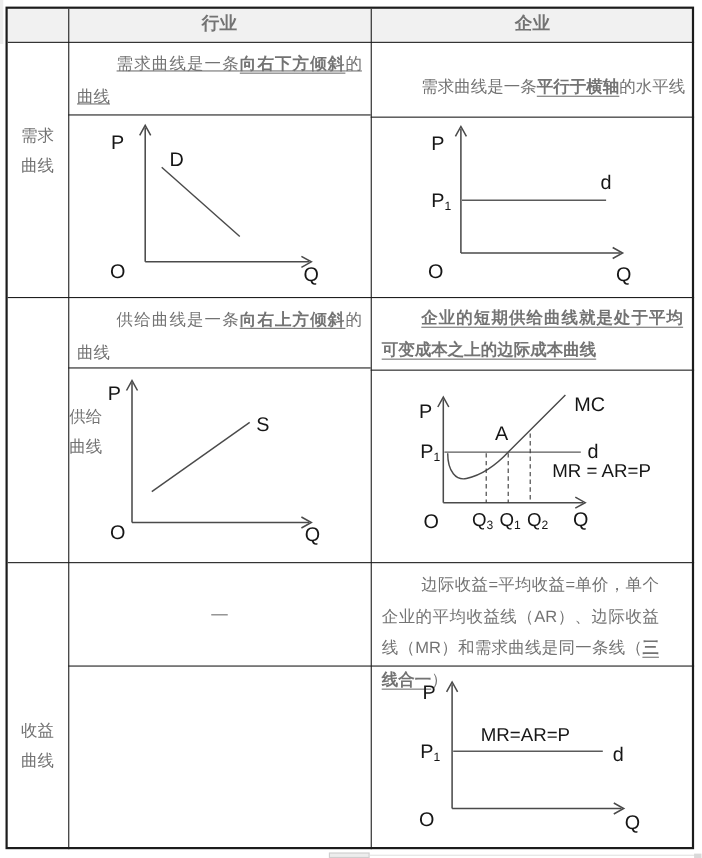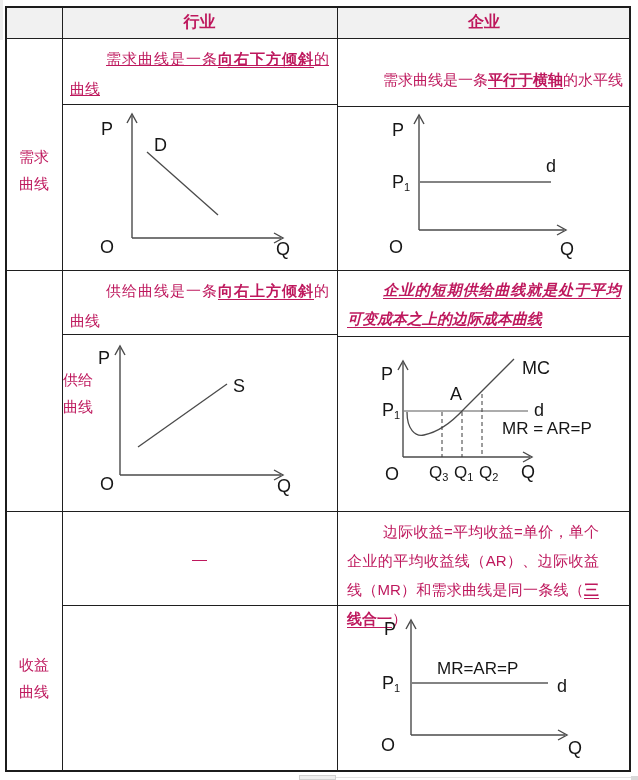--- a/index.html
+++ b/index.html
@@ -1,17 +1,17 @@
 <!DOCTYPE html>
 <html><head>
 <meta charset="utf-8">
 <style>
   html,body{margin:0;padding:0;background:#fff;}
   .page{position:relative;width:638px;height:780px;background:#fff;overflow:hidden;
-        font-family:"Liberation Sans","DejaVu Sans",sans-serif;color:#be185d;}
+        font-family:"Liberation Sans","DejaVu Sans",sans-serif;color:#737373;}
   .hline{position:absolute;height:1px;background:#1f1f1f;z-index:3;}
   .vline{position:absolute;width:1px;background:#1f1f1f;z-index:3;}
   .frame{position:absolute;left:5px;top:6px;width:626px;height:766px;border:2px solid #1c1c1c;z-index:2;box-sizing:border-box;}
   .header-bg{position:absolute;left:7px;top:8px;width:624px;height:30px;background:#f1f1f1;z-index:1;}
   .hdr{position:absolute;top:10px;height:24px;line-height:24px;text-align:center;
        font-weight:700;font-size:16px;z-index:4;}
   .rowlabel{position:absolute;left:6px;width:56px;text-align:center;font-size:15px;
             line-height:27px;white-space:pre-line;z-index:4;}
   .celltext{position:absolute;font-size:15px;line-height:30px;text-indent:2.4em;
             text-align:justify;z-index:4;box-sizing:border-box;}
@@ -42,40 +42,40 @@
   <div class="hline" style="left:7px;top:511px;width:624px;"></div>
   <div class="hline" style="left:62px;top:104px;width:275px;"></div>
   <div class="hline" style="left:337px;top:106px;width:294px;"></div>
   <div class="hline" style="left:62px;top:334px;width:275px;"></div>
   <div class="hline" style="left:337px;top:336px;width:294px;"></div>
   <div class="hline" style="left:62px;top:605px;width:569px;"></div>
 
   <div class="hdr" style="left:62px;width:275px;">行业</div>
   <div class="hdr" style="left:337px;width:294px;">企业</div>
 
-  <div class="rowlabel" style="top:143px;">需求
+  <div class="rowlabel" style="top:110px;">需求
 曲线</div>
   <div class="rowlabel" style="top:366px;margin-left:44px;">供给
 曲线</div>
   <div class="rowlabel" style="top:651px;">收益
 曲线</div>
 
   <p class="celltext" style="left:62px;top:40px;width:275px;padding:4px 8px 0;margin:0;text-decoration:underline;">
     <span>需求曲线是一条</span><span class="em">向右下方倾斜</span><span>的曲线</span>
   </p>
 
   <p class="celltext" style="left:337px;top:49px;width:351px;padding:16px 8px 0 10px;margin:0;">
     <span>需求曲线是一条</span><span class="em">平行于横轴</span><span>的水平线</span>
   </p>
 
   <p class="celltext" style="left:62px;top:272px;width:275px;padding:4px 8px 0;margin:0;">
     <span>供给曲线是一条</span><span class="em">向右上方倾斜</span><span>的曲线</span>
   </p>
 
-  <p class="celltext" style="left:337px;top:272px;width:294px;padding:3px 10px 0;margin:0;line-height:29px;font-style:italic;">
+  <p class="celltext" style="left:337px;top:272px;width:294px;padding:3px 10px 0;margin:0;line-height:29px;">
     <span class="em">企业的短期供给曲线就是处于平均可变成本之上的边际成本曲线</span>
   </p>
 
   <div class="dashcell">—</div>
 
   <p class="celltext" style="left:337px;top:513px;width:272px;padding:4px 10px 0;margin:0;line-height:29px;">
     <span>边际收益=平均收益=单价，单个企业的平均收益线（AR）、边际收益线（MR）和需求曲线是同一条线（</span><span class="em">三线合一</span><span>）</span>
   </p>
 
   <svg class="dg" style="left:62px;top:104px;" width="275" height="166" viewBox="0 0 275 166">

